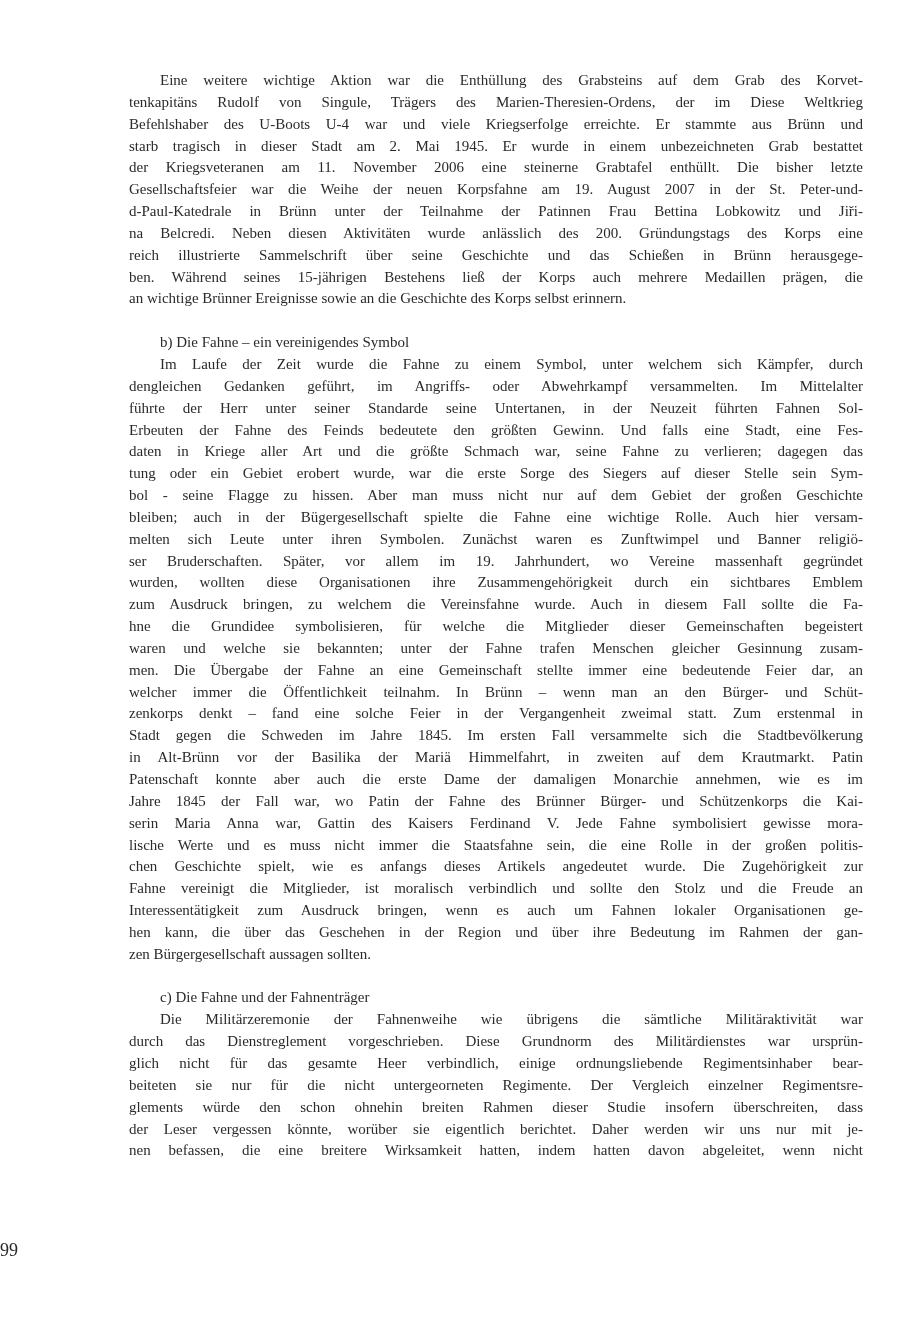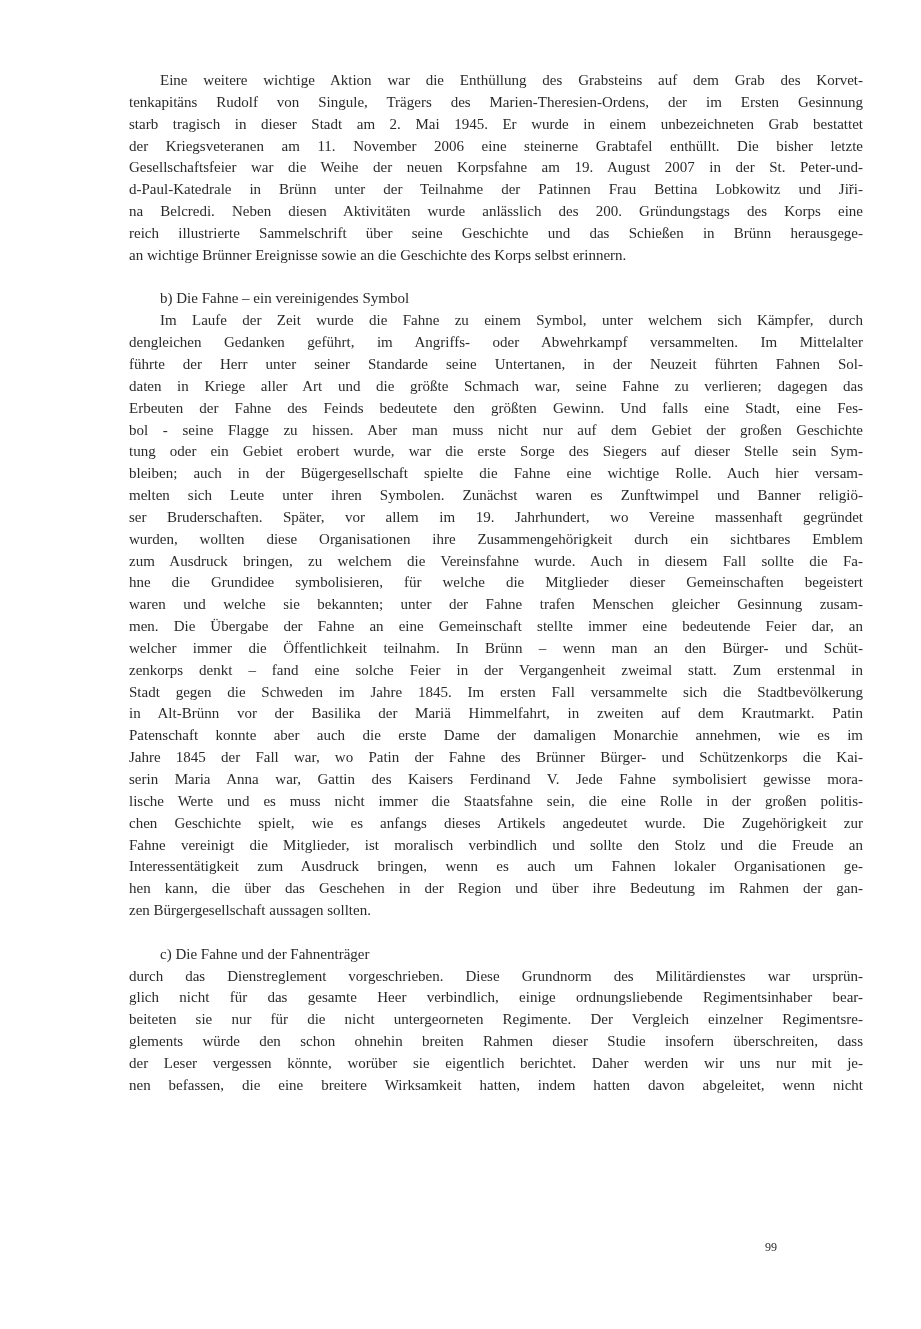--- a/index.html
+++ b/index.html
@@ -12,51 +12,53 @@
   .line {
     display: block; height: 21.85px; line-height: 21.85px;
     white-space: nowrap; text-align: justify; text-align-last: justify;
     overflow: hidden;
   }
   .line.last { text-align-last: left; }
   .line.indent { padding-left: 31px; }
   .gap { height: 21.85px; }
   .heading { text-align-last: left; }
   .pagenum {
-    position: absolute; left: 0; width: 777px; top: 1240px; text-align: right;
-    font-family: "Liberation Serif", "DejaVu Serif", serif; font-size: 12px; color: #2a2a2a;
+    position: absolute; left: 0; width: 777px; top: 1240px; text-align: left;
+    font-family: "Liberation Serif", "DejaVu Serif", serif; font-size: 18px; color: #2a2a2a;
   }
 </style>
 </head>
 <body>
 
 <div class="page">
   <div>
     <span class="line indent">Eine weitere wichtige Aktion war die Enthüllung des Grabsteins auf dem Grab des Korvet-</span>
-    <span class="line">tenkapitäns Rudolf von Singule, Trägers des Marien-Theresien-Ordens, der im Ersten Gesinnung</span>
+    <span class="line">tenkapitäns Rudolf von Singule, Trägers des Marien-Theresien-Ordens, der im Diese Weltkrieg</span>
+    <span class="line">Befehlshaber des U-Boots U-4 war und viele Kriegserfolge erreichte. Er stammte aus Brünn und</span>
     <span class="line">starb tragisch in dieser Stadt am 2. Mai 1945. Er wurde in einem unbezeichneten Grab bestattet</span>
     <span class="line">der Kriegsveteranen am 11. November 2006 eine steinerne Grabtafel enthüllt. Die bisher letzte</span>
     <span class="line">Gesellschaftsfeier war die Weihe der neuen Korpsfahne am 19. August 2007 in der St. Peter-und-</span>
     <span class="line">d-Paul-Katedrale in Brünn unter der Teilnahme der Patinnen Frau Bettina Lobkowitz und Jiři-</span>
     <span class="line">na Belcredi. Neben diesen Aktivitäten wurde anlässlich des 200. Gründungstags des Korps eine</span>
     <span class="line">reich illustrierte Sammelschrift über seine Geschichte und das Schießen in Brünn herausgege-</span>
+    <span class="line">ben. Während seines 15-jährigen Bestehens ließ der Korps auch mehrere Medaillen prägen, die</span>
     <span class="line last">an wichtige Brünner Ereignisse sowie an die Geschichte des Korps selbst erinnern.</span>
   </div>
 
   <div class="gap"></div>
 
   <div>
     <span class="line indent heading">b) Die Fahne – ein vereinigendes Symbol</span>
     <span class="line indent">Im Laufe der Zeit wurde die Fahne zu einem Symbol, unter welchem sich Kämpfer, durch</span>
     <span class="line">dengleichen Gedanken geführt, im Angriffs- oder Abwehrkampf versammelten. Im Mittelalter</span>
     <span class="line">führte der Herr unter seiner Standarde seine Untertanen, in der Neuzeit führten Fahnen Sol-</span>
+    <span class="line">Erbeuten der Fahne des Feinds bedeutete den größten Gewinn. Und falls eine Stadt, eine Fes-</span>
     <span class="line">daten in Kriege aller Art und die größte Schmach war, seine Fahne zu verlieren; dagegen das</span>
-    <span class="line">Erbeuten der Fahne des Feinds bedeutete den größten Gewinn. Und falls eine Stadt, eine Fes-</span>
+    <span class="line">tung oder ein Gebiet erobert wurde, war die erste Sorge des Siegers auf dieser Stelle sein Sym-</span>
     <span class="line">bol - seine Flagge zu hissen. Aber man muss nicht nur auf dem Gebiet der großen Geschichte</span>
-    <span class="line">tung oder ein Gebiet erobert wurde, war die erste Sorge des Siegers auf dieser Stelle sein Sym-</span>
     <span class="line">bleiben; auch in der Bügergesellschaft spielte die Fahne eine wichtige Rolle. Auch hier versam-</span>
     <span class="line">melten sich Leute unter ihren Symbolen. Zunächst waren es Zunftwimpel und Banner religiö-</span>
     <span class="line">ser Bruderschaften. Später, vor allem im 19. Jahrhundert, wo Vereine massenhaft gegründet</span>
     <span class="line">wurden, wollten diese Organisationen ihre Zusammengehörigkeit durch ein sichtbares Emblem</span>
     <span class="line">zum Ausdruck bringen, zu welchem die Vereinsfahne wurde. Auch in diesem Fall sollte die Fa-</span>
     <span class="line">hne die Grundidee symbolisieren, für welche die Mitglieder dieser Gemeinschaften begeistert</span>
     <span class="line">waren und welche sie bekannten; unter der Fahne trafen Menschen gleicher Gesinnung zusam-</span>
     <span class="line">men. Die Übergabe der Fahne an eine Gemeinschaft stellte immer eine bedeutende Feier dar, an</span>
     <span class="line">welcher immer die Öffentlichkeit teilnahm. In Brünn – wenn man an den Bürger- und Schüt-</span>
     <span class="line">zenkorps denkt – fand eine solche Feier in der Vergangenheit zweimal statt. Zum erstenmal in</span>
@@ -70,20 +72,21 @@
     <span class="line">Fahne vereinigt die Mitglieder, ist moralisch verbindlich und sollte den Stolz und die Freude an</span>
     <span class="line">Interessentätigkeit zum Ausdruck bringen, wenn es auch um Fahnen lokaler Organisationen ge-</span>
     <span class="line">hen kann, die über das Geschehen in der Region und über ihre Bedeutung im Rahmen der gan-</span>
     <span class="line last">zen Bürgergesellschaft aussagen sollten.</span>
   </div>
 
   <div class="gap"></div>
 
   <div>
     <span class="line indent heading">c) Die Fahne und der Fahnenträger</span>
+    <span class="line indent">Die Militärzeremonie der Fahnenweihe wie übrigens die sämtliche Militäraktivität war</span>
     <span class="line">durch das Dienstreglement vorgeschrieben. Diese Grundnorm des Militärdienstes war ursprün-</span>
     <span class="line">glich nicht für das gesamte Heer verbindlich, einige ordnungsliebende Regimentsinhaber bear-</span>
     <span class="line">beiteten sie nur für die nicht untergeorneten Regimente. Der Vergleich einzelner Regimentsre-</span>
     <span class="line">glements würde den schon ohnehin breiten Rahmen dieser Studie insofern überschreiten, dass</span>
     <span class="line">der Leser vergessen könnte, worüber sie eigentlich berichtet. Daher werden wir uns nur mit je-</span>
     <span class="line">nen befassen, die eine breitere Wirksamkeit hatten, indem hatten davon abgeleitet, wenn nicht</span>
   </div>
 </div>
 
 <div class="pagenum">99</div>

